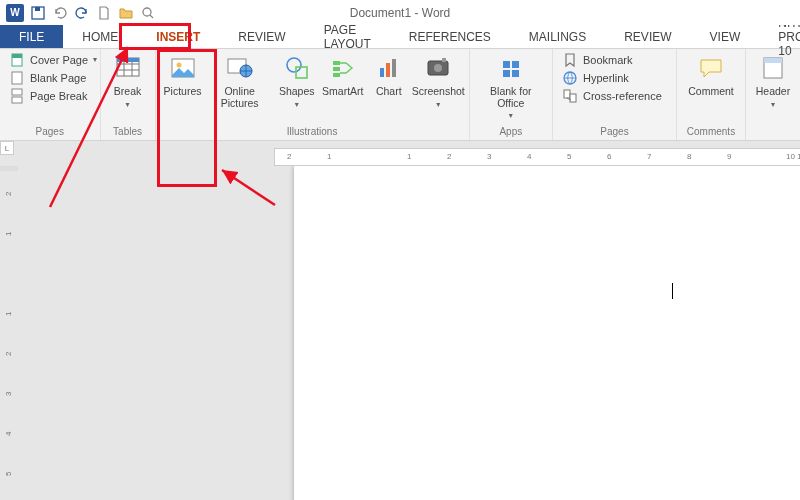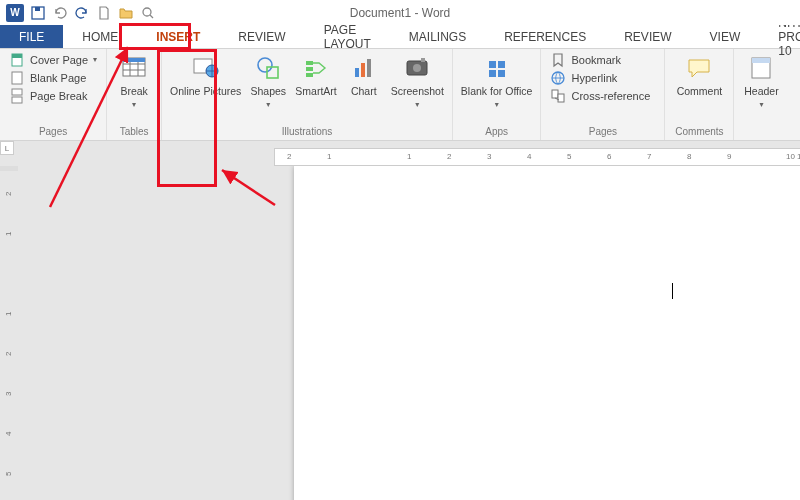--- a/index.html
+++ b/index.html
@@ -97,22 +97,22 @@
   </div>
   <div class="doc-title">Document1 - Word</div>
 </div>
 
 <div class="tabs">
   <div class="tab file">FILE</div>
   <div class="tab">HOME</div>
   <div class="tab active">INSERT</div>
   <div class="tab">REVIEW</div>
   <div class="tab">PAGE LAYOUT</div>
+  <div class="tab">REFERENCES</div>
   <div class="tab">MAILINGS</div>
-  <div class="tab">REFERENCES</div>
   <div class="tab">REVIEW</div>
   <div class="tab">VIEW</div>
   <div class="tab">NITRO PRO 10</div>
 </div>
 
 <div class="ribbon">
 
   <div class="group" style="min-width:96px">
     <div class="group-body">
       <div class="vstack">
@@ -163,20 +163,30 @@
           </span>
         <span class="lbl">Break</span>
           <span class="drop">▾</span>
       </div>
     </div>
     <div class="group-label">Tables</div>
   </div>
 
   <div class="group">
     <div class="group-body">
+      <div class="btn">
+        <span class="ic">
+            <svg class="i" viewBox="0 0 28 28">
+              <rect x="3" y="5" width="22" height="18" fill="#fff" stroke="#888"></rect>
+              <circle cx="10" cy="11" r="2.5" fill="#f4c04a"></circle>
+              <path d="M3 21l7-7 5 5 4-4 6 6v2H3z" fill="#5aa9e6"></path>
+            </svg>
+          </span>
+        <span class="lbl">Pictures</span>
+      </div>
       <div class="btn" style="min-width:46px">
         <span class="ic">
             <svg class="i" viewBox="0 0 28 28">
               <rect x="2" y="5" width="18" height="14" fill="#fff" stroke="#888"></rect>
               <circle cx="20" cy="17" r="6" fill="#5aa9e6" stroke="#2b579a"></circle>
               <path d="M14 17h12M20 11v12" stroke="#2b579a" stroke-width="0.8"></path>
             </svg>
           </span>
         <span class="lbl">Online Pictures</span>
       </div>

